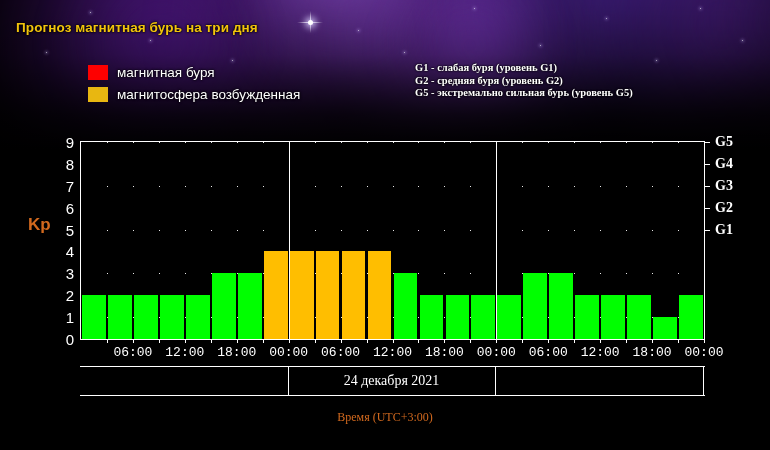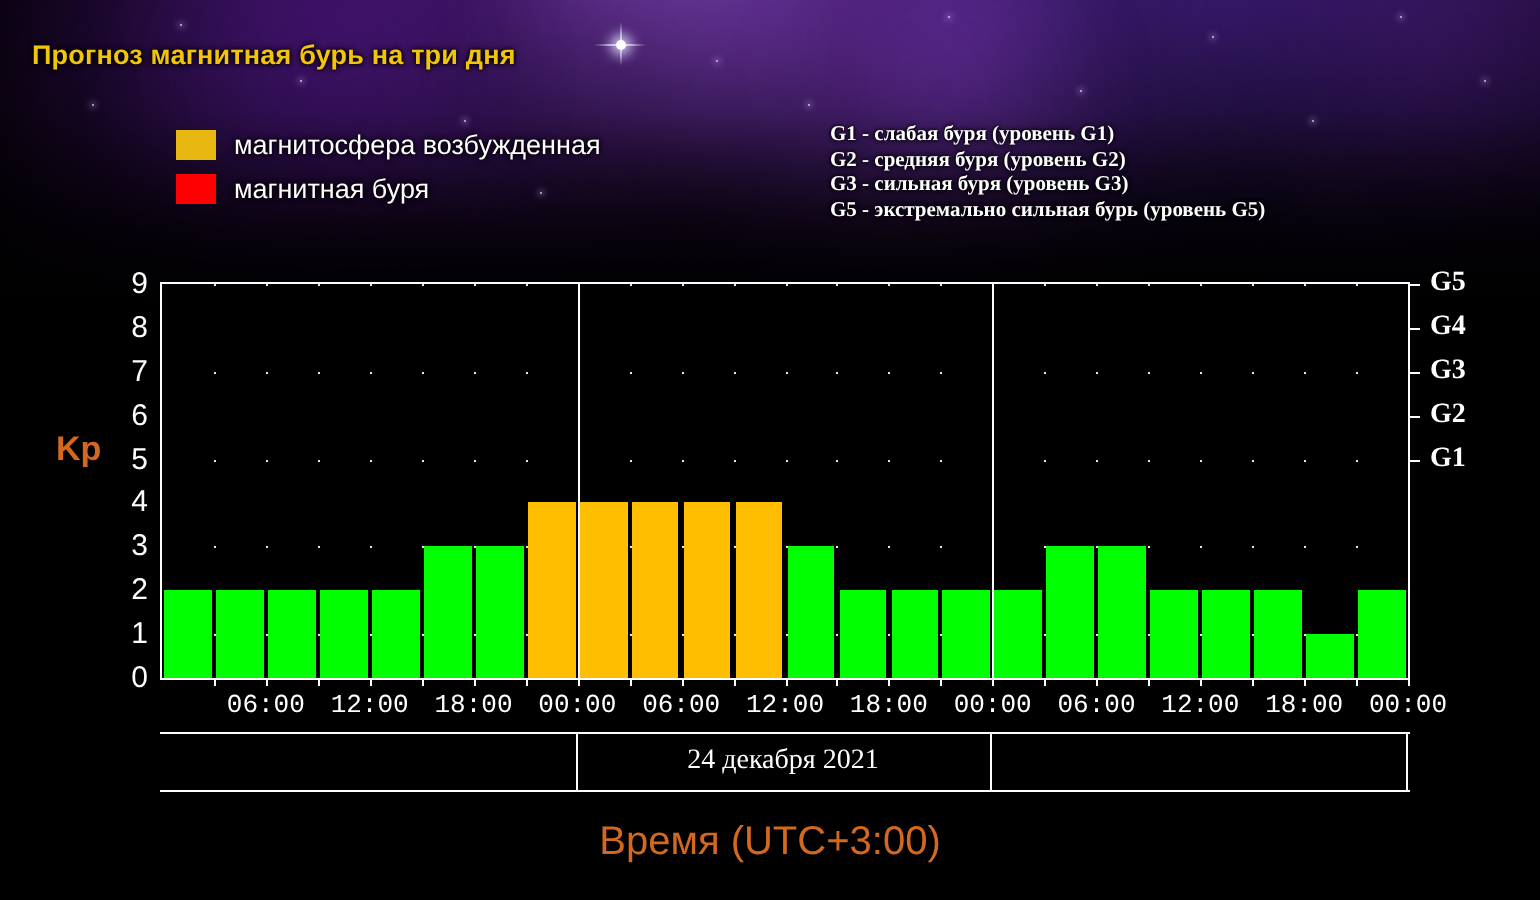--- a/index.html
+++ b/index.html
@@ -74,21 +74,21 @@
   
   #daybar{position:absolute;left:80px;top:366px;width:625px;height:30px;
     border-top:1px solid #fff;border-bottom:1px solid #fff;box-sizing:border-box;}
   #daybar .dcell{position:absolute;top:0;bottom:0;display:flex;align-items:center;
     justify-content:center;}
   #daybar .dsep{position:absolute;top:-1px;bottom:-1px;width:1px;background:#fff;}
   #daybar .dlab{font-size:14px;color:#fff;white-space:nowrap;
     font-family:"Liberation Serif",serif;}
 
   #xtitle{position:absolute;left:0;width:770px;top:410px;text-align:center;
-    font-size:20px;color:#d2691e;font-family:Liberation Sans, sans-serif;}
+    font-size:12px;color:#d2691e;font-family:Liberation Serif, serif;}
 </style>
 </head>
 <body>
 
 <div id="bg">
     <div class="neb" style="left: -40px; top: -120px; width: 420px; height: 330px; background: radial-gradient(circle, rgba(96, 30, 160, 0.75) 0%, rgba(0, 0, 0, 0) 72%);"></div>
     <div class="neb" style="left: 150px; top: -150px; width: 430px; height: 360px; background: radial-gradient(circle, rgba(120, 48, 190, 0.55) 0%, rgba(0, 0, 0, 0) 72%);"></div>
     <div class="neb" style="left: 330px; top: -110px; width: 300px; height: 300px; background: radial-gradient(circle, rgba(150, 70, 230, 0.5) 0%, rgba(0, 0, 0, 0) 72%);"></div>
     <div class="neb" style="left: 430px; top: -170px; width: 360px; height: 330px; background: radial-gradient(circle, rgba(80, 40, 170, 0.55) 0%, rgba(0, 0, 0, 0) 72%);"></div>
     <div class="neb" style="left: 560px; top: -120px; width: 320px; height: 290px; background: radial-gradient(circle, rgba(110, 45, 185, 0.42) 0%, rgba(0, 0, 0, 0) 72%);"></div>
@@ -115,33 +115,32 @@
       <i style="left:-13px;top:-0.5px;width:26px;height:1.4px;background:linear-gradient(to right,rgba(255,255,255,0) 0%,#fff 50%,rgba(255,255,255,0) 100%);"></i>
       <i style="left:-0.5px;top:-11px;width:1.4px;height:22px;background:linear-gradient(to bottom,rgba(255,255,255,0) 0%,#fff 50%,rgba(255,255,255,0) 100%);"></i>
       <i style="left:-2.5px;top:-2.5px;width:5px;height:5px;border-radius:50%;background:#fff;box-shadow:0 0 6px 3px rgba(220,210,255,0.85);"></i>
     </div>
   </div>
 
 <div id="title">Прогноз магнитная бурь на три дня</div>
 
 <div id="legend">
   <div class="row">
+    <span class="sw" style="background: rgb(254, 0, 0);"></span>
+    <span class="lb">магнитная буря</span>
+  </div>
+  <div class="row">
     <span class="sw" style="background: rgb(232, 183, 17);"></span>
     <span class="lb">магнитосфера возбужденная</span>
   </div>
-  <div class="row">
-    <span class="sw" style="background: rgb(254, 0, 0);"></span>
-    <span class="lb">магнитная буря</span>
-  </div>
 </div>
 
 <div id="glegend">
   <div class="grow">G1 - слабая буря (уровень G1)</div>
   <div class="grow">G2 - средняя буря (уровень G2)</div>
-  <div class="grow">G3 - сильная буря (уровень G3)</div>
   <div class="grow">G5 - экстремально сильная бурь (уровень G5)</div>
 </div>
 
 <div id="chart">
   <div id="yaxis">
       <div class="ylab" style="right: 696px; top: 339px;">0</div>
       <div class="ylab" style="right: 696px; top: 317.111px;">1</div>
       <div class="ytick" style="left: 81px; top: 317px;"></div>
       <div class="ylab" style="right: 696px; top: 295.222px;">2</div>
       <div class="ytick" style="left: 81px; top: 295px;"></div>

